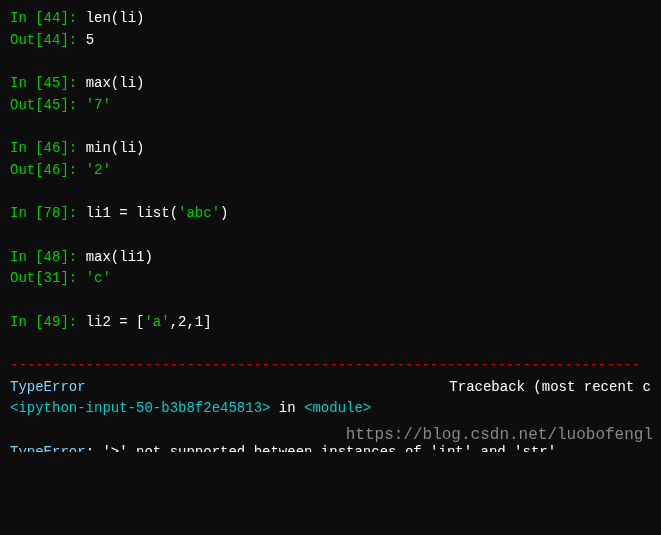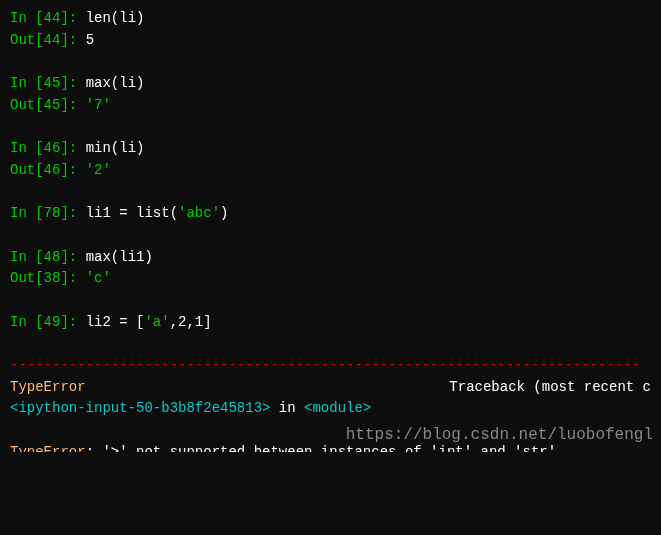--- a/index.html
+++ b/index.html
@@ -19,21 +19,21 @@
       padding: 8px 10px;
       overflow: hidden;
       position: relative;
     }
     .line {
       line-height: 1.55;
       white-space: pre;
     }
     .green { color: #00cc00; }
     .white { color: #ffffff; }
-    .red-bright { color: #fdba74; }
+    .red-bright { color: #7dd3fc; }
     .cyan { color: #00cccc; }
     .dashed-border {
       color: #cc0000;
       white-space: pre;
       line-height: 1.55;
     }
     .watermark {
       position: absolute;
       bottom: 8px;
       right: 8px;
@@ -59,21 +59,21 @@
   <div class="line"><span class="green">In [46]: </span><span class="white">min(li)</span></div>
   <div class="line"><span class="green">Out[46]: </span><span class="green">'2'</span></div>
 
   <div class="line">&nbsp;</div>
 
   <div class="line"><span class="green">In [78]: </span><span class="white">li1 = list(</span><span class="green">'abc'</span><span class="white">)</span></div>
 
   <div class="line">&nbsp;</div>
 
   <div class="line"><span class="green">In [48]: </span><span class="white">max(li1)</span></div>
-  <div class="line"><span class="green">Out[38]: </span><span class="green">'c'</span></div>
+  <div class="line"><span class="green">Out[31]: </span><span class="green">'c'</span></div>
 
   <div class="line">&nbsp;</div>
 
   <div class="line"><span class="green">In [49]: </span><span class="white">li2 = [</span><span class="green">'a'</span><span class="white">,2,1]</span></div>
 
   <div class="line">&nbsp;</div>
 
 
   <div class="dashed-border">---------------------------------------------------------------------------</div>
 

